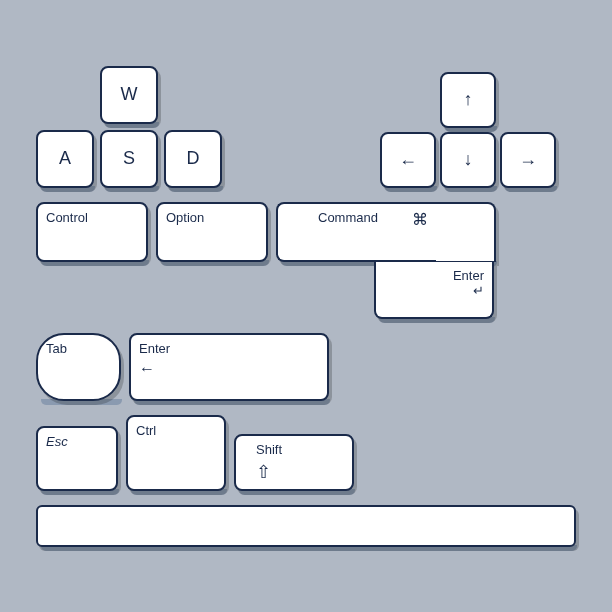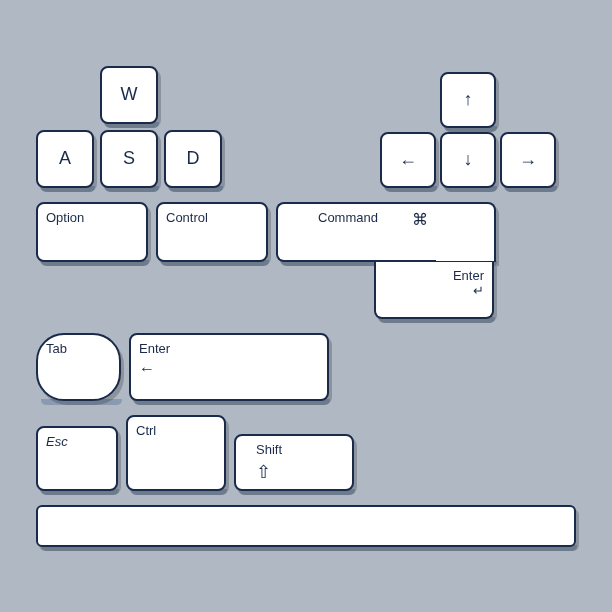--- a/index.html
+++ b/index.html
@@ -123,25 +123,25 @@
           <span>↓</span>
         </div>
         <div class="key key-right key-center" style="width:56px;height:56px;">
           <span>→</span>
         </div>
       </div>
     </div>
   </div>
 
   <div class="row" style="align-items:flex-start;">
+    <div class="key key-control">
+      <span>Control</span>
+    </div>
     <div class="key key-option">
       <span>Option</span>
-    </div>
-    <div class="key key-control">
-      <span>Control</span>
     </div>
 
     <div style="position:relative; display:flex; flex-direction:row;">
 
       <div class="key key-command" style="border-radius:8px 0 0 8px; border-right:none; height:60px;">
         <span>Command</span>
         <span style="position:absolute; top:6px; right:8px; font-size:16px; color:#1a2a4a;">⌘</span>
       </div>
 
       <div style="display:flex; flex-direction:column;">

